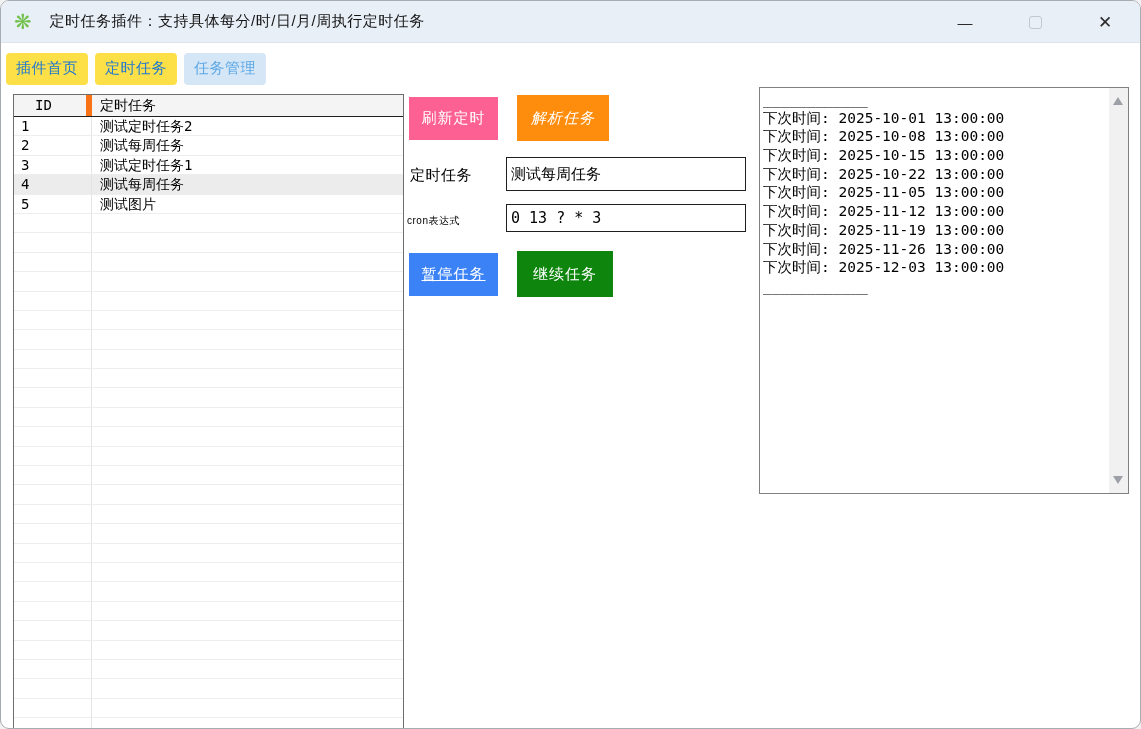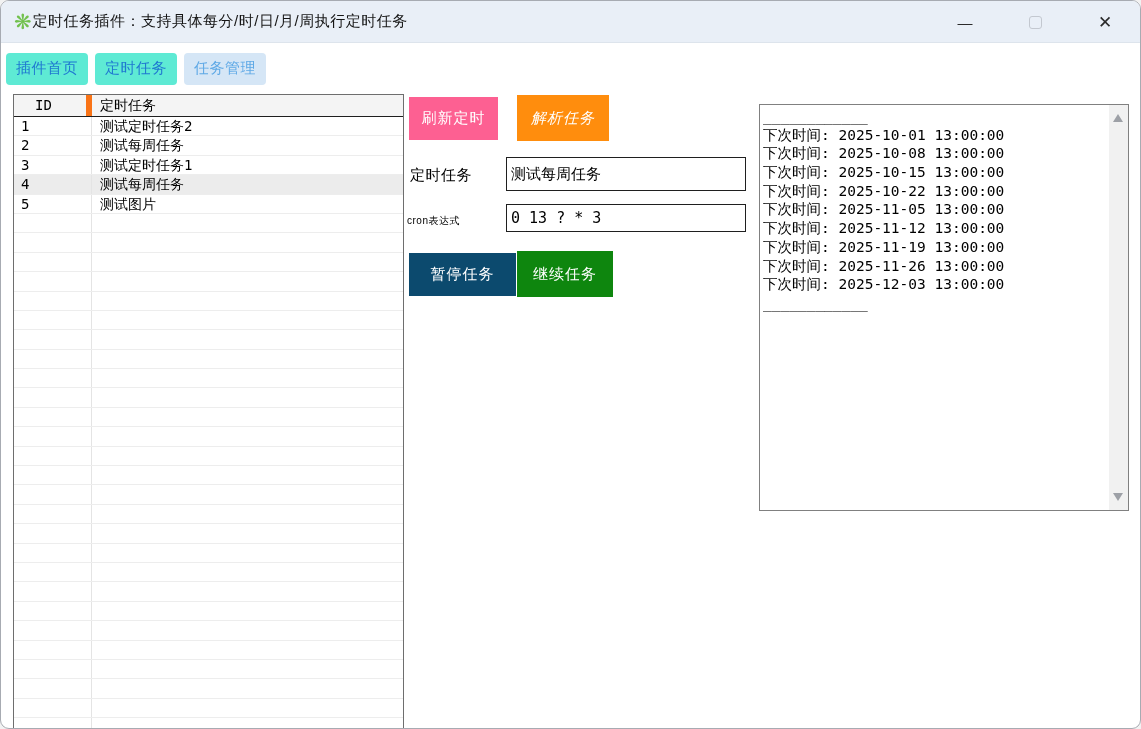--- a/index.html
+++ b/index.html
@@ -8,64 +8,64 @@
     position:relative; width:1141px; height:729px; background:#ffffff;
     border:1px solid #a7abb2; border-radius:9px; overflow:hidden;
   }
   
   .titlebar {
     position:absolute; left:0; top:0; width:100%; height:42px;
     background:#e9eff7; border-bottom:1px solid #dde4ec;
     display:flex; align-items:center;
   }
   .app-icon { font-size:21px; color:#72c14e; margin-left:13px; line-height:1; }
-  .title-text { font-size:15px; color:#151515; margin-left:1px; letter-spacing:0.5px; }
+  .title-text { font-size:15px; color:#151515; margin-left:18px; letter-spacing:0.5px; }
   .win-controls { position:absolute; right:0; top:0; height:42px; display:flex; align-items:center; }
   .win-btn { width:46px; height:42px; display:flex; align-items:center; justify-content:center;
              font-size:16px; color:#2b2b2b; cursor:default; }
   .win-btn.min { margin-right:24px; font-size:15px; }
   .max-square { width:13px; height:13px; border:1.6px solid #c3c8d0; border-radius:3px; background:transparent; }
   .win-btn.max { margin-right:24px; }
   .win-btn.close { margin-right:12px; font-size:17px; }
   
   .tabbar { position:absolute; left:5px; top:52px; display:flex; gap:7px; }
   .tab {
     padding:6px 10px 7px 10px; font-size:15px; border-radius:4px;
-    background:#5eead4; color:#1f78d1; letter-spacing:0.5px;
+    background:#fde047; color:#1f78d1; letter-spacing:0.5px;
   }
   .tab.alt { background:#d5e6f6; color:#5fa9e6; }
   
   .task-table {
     position:absolute; left:12px; top:93px; width:391px; height:636px;
     border:1px solid #6e6e6e; border-bottom:none; background:#ffffff; overflow:hidden;
     font-family:"DejaVu Sans Mono", monospace;
   }
   .thead { display:flex; height:22px; background:#f4f4f4; border-bottom:1px solid #1f1f1f; }
   .th-id { width:78px; border-right:6px solid #f97316; padding-left:21px; font-size:14px; line-height:21px; color:#000; }
   .th-task { flex:1; padding-left:8px; font-size:14px; line-height:21px; color:#000; }
   .trow { display:flex; height:19.4px; border-bottom:1px solid #ededed; }
   .trow.selected { background:#ececec; }
   .cell-id { width:78px; border-right:1px solid #e4e4e4; padding-left:7px; font-size:14px; line-height:18px; color:#000; }
   .cell-task { flex:1; padding-left:8px; font-size:14px; line-height:18px; color:#000; white-space:nowrap; }
   
   .btn { position:absolute; color:#ffffff; font-size:15px; letter-spacing:1px;
          display:flex; align-items:center; justify-content:center; cursor:default; }
   .btn-refresh { left:408px; top:96px;  width:89px; height:43px; background:#fd6092; }
   .btn-parse   { left:516px; top:94px;  width:92px; height:46px; background:#ff8d0d;font-style:italic; }
-  .btn-pause   { left:408px; top:252px; width:107px; height:43px; background:#0c4a6e; }
+  .btn-pause   { left:408px; top:252px; width:89px; height:43px; background:#3b82f6;text-decoration:underline; }
   .btn-resume  { left:516px; top:250px; width:96px; height:46px; background:#0e860e; }
   .fld-label { position:absolute; font-size:15px; color:#000; letter-spacing:0.5px; }
   .lbl-task { left:409px; top:165px; }
   .lbl-cron { left:406px; top:213px; font-family:Liberation Sans, sans-serif; font-size:10px; }
   .fld-input { position:absolute; left:505px; width:240px; border:1px solid #1f1f1f; background:#fff;
                padding:0 4px; outline:none; }
   .inp-task { top:156px; height:34px; font-size:15px; font-family:"Liberation Sans", sans-serif; }
   .inp-cron { top:203px; height:28px; font-size:15px; font-family:"DejaVu Sans Mono", monospace; }
   
-  .log-panel { position:absolute; left:758px; top:103px; width:370px; height:407px;
+  .log-panel { position:absolute; left:758px; top:86px; width:370px; height:407px;
                border:1px solid #808080; background:#fff; }
   .log-content { position:absolute; left:0; top:0; right:19px; bottom:0; overflow:hidden;
                  padding:2px 0 0 3px; font-family:"DejaVu Sans Mono", monospace;
                  font-size:14.5px; color:#000; }
   .log-line { height:18.7px; line-height:18.7px; white-space:nowrap; }
   .scrollbar { position:absolute; right:0; top:0; bottom:0; width:19px; background:#f1f1f1; }
   .arrow-up { position:absolute; top:9px; left:4px; width:0; height:0;
               border-left:5.5px solid transparent; border-right:5.5px solid transparent;
               border-bottom:8px solid #9da0a6; }
   .arrow-down { position:absolute; bottom:9px; left:4px; width:0; height:0;

